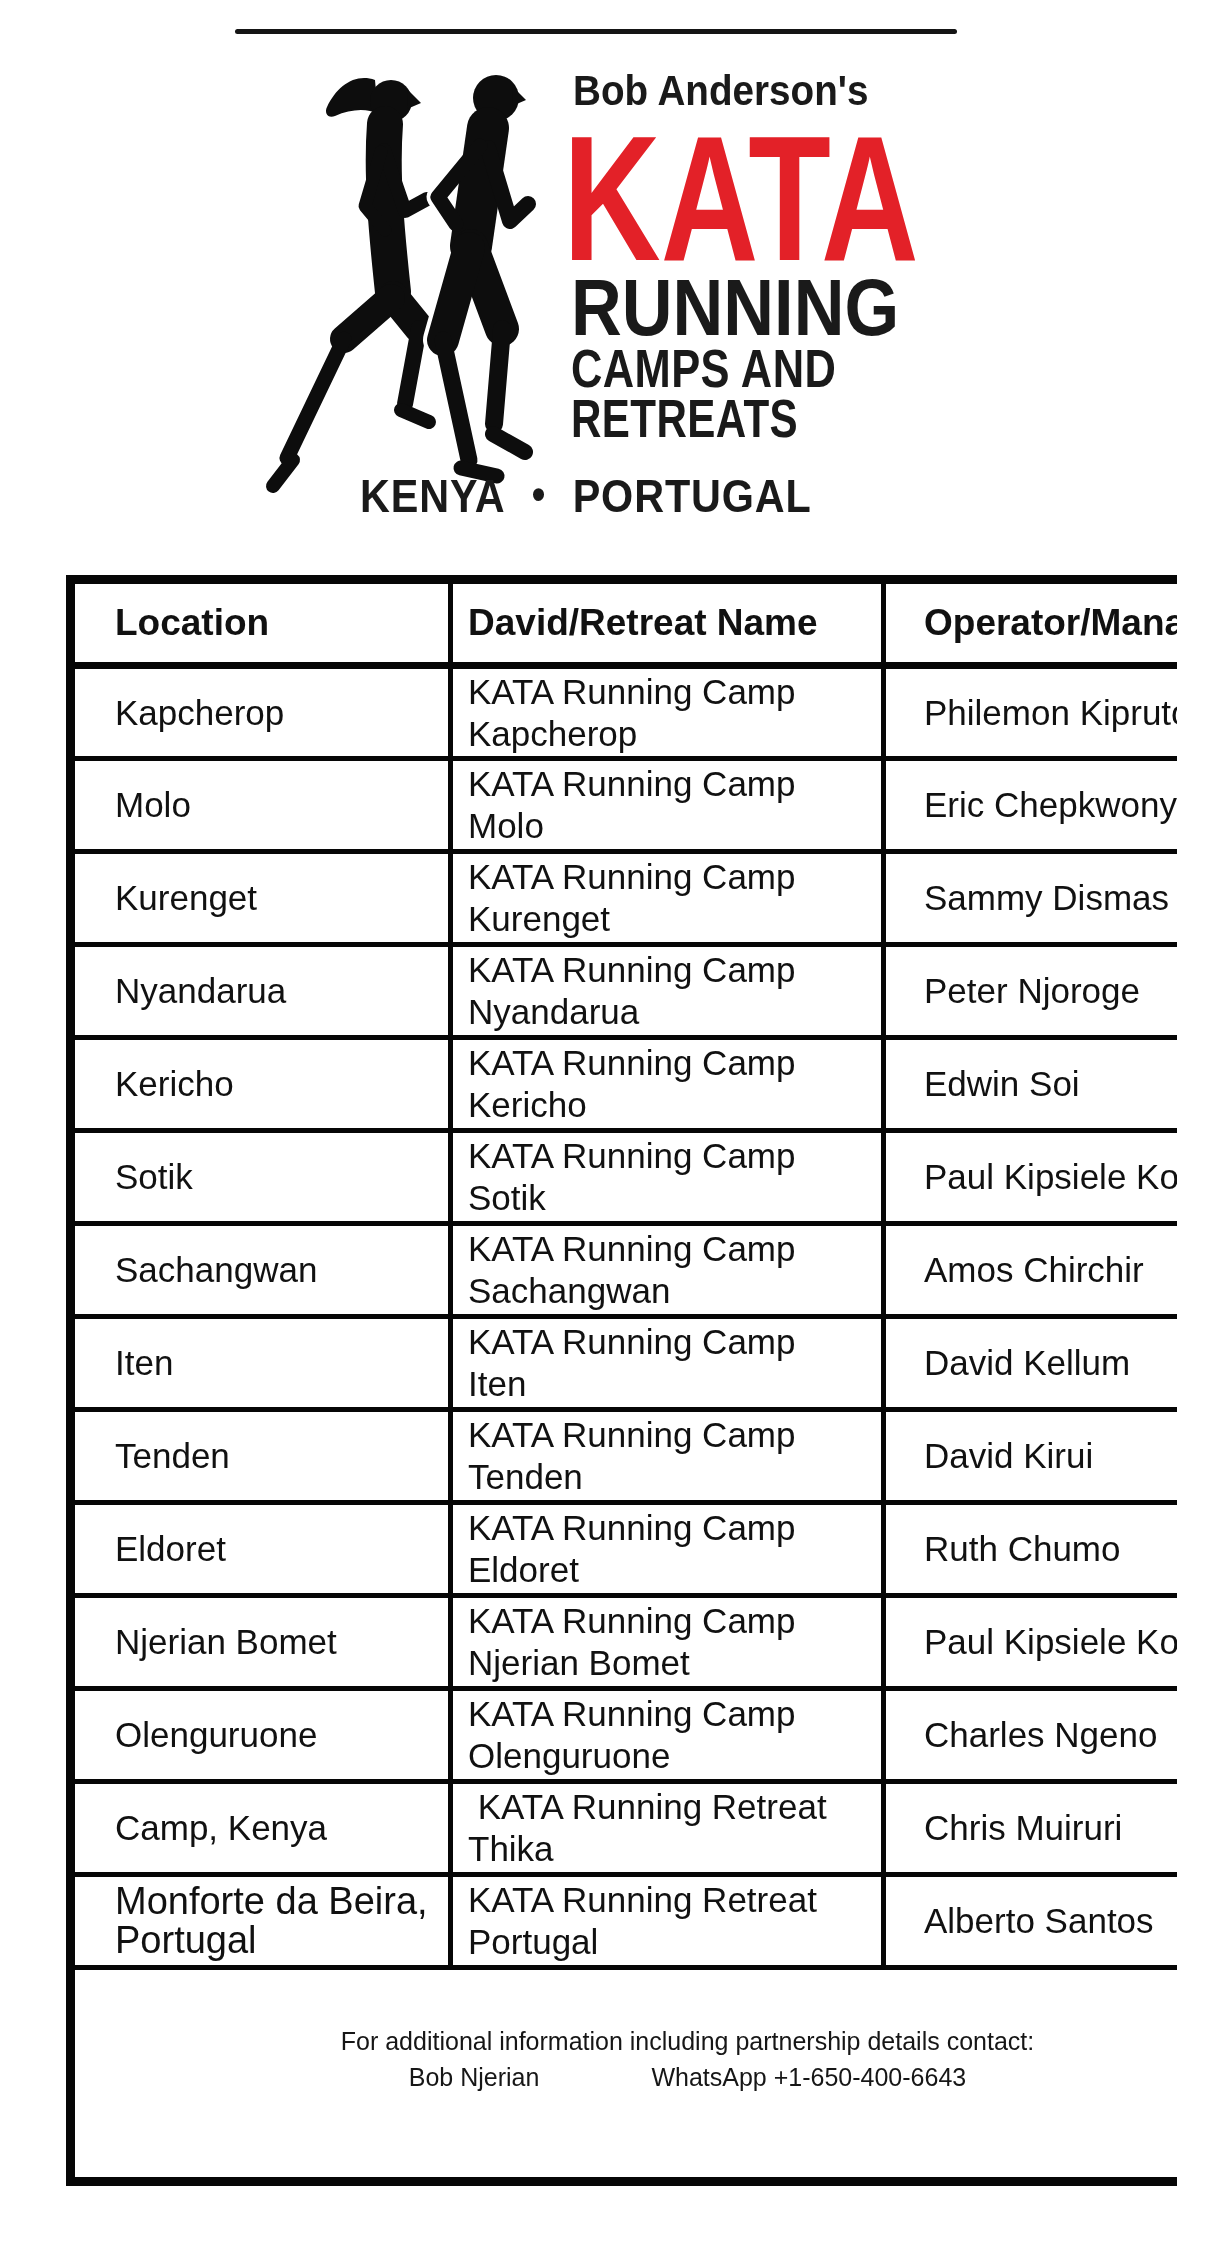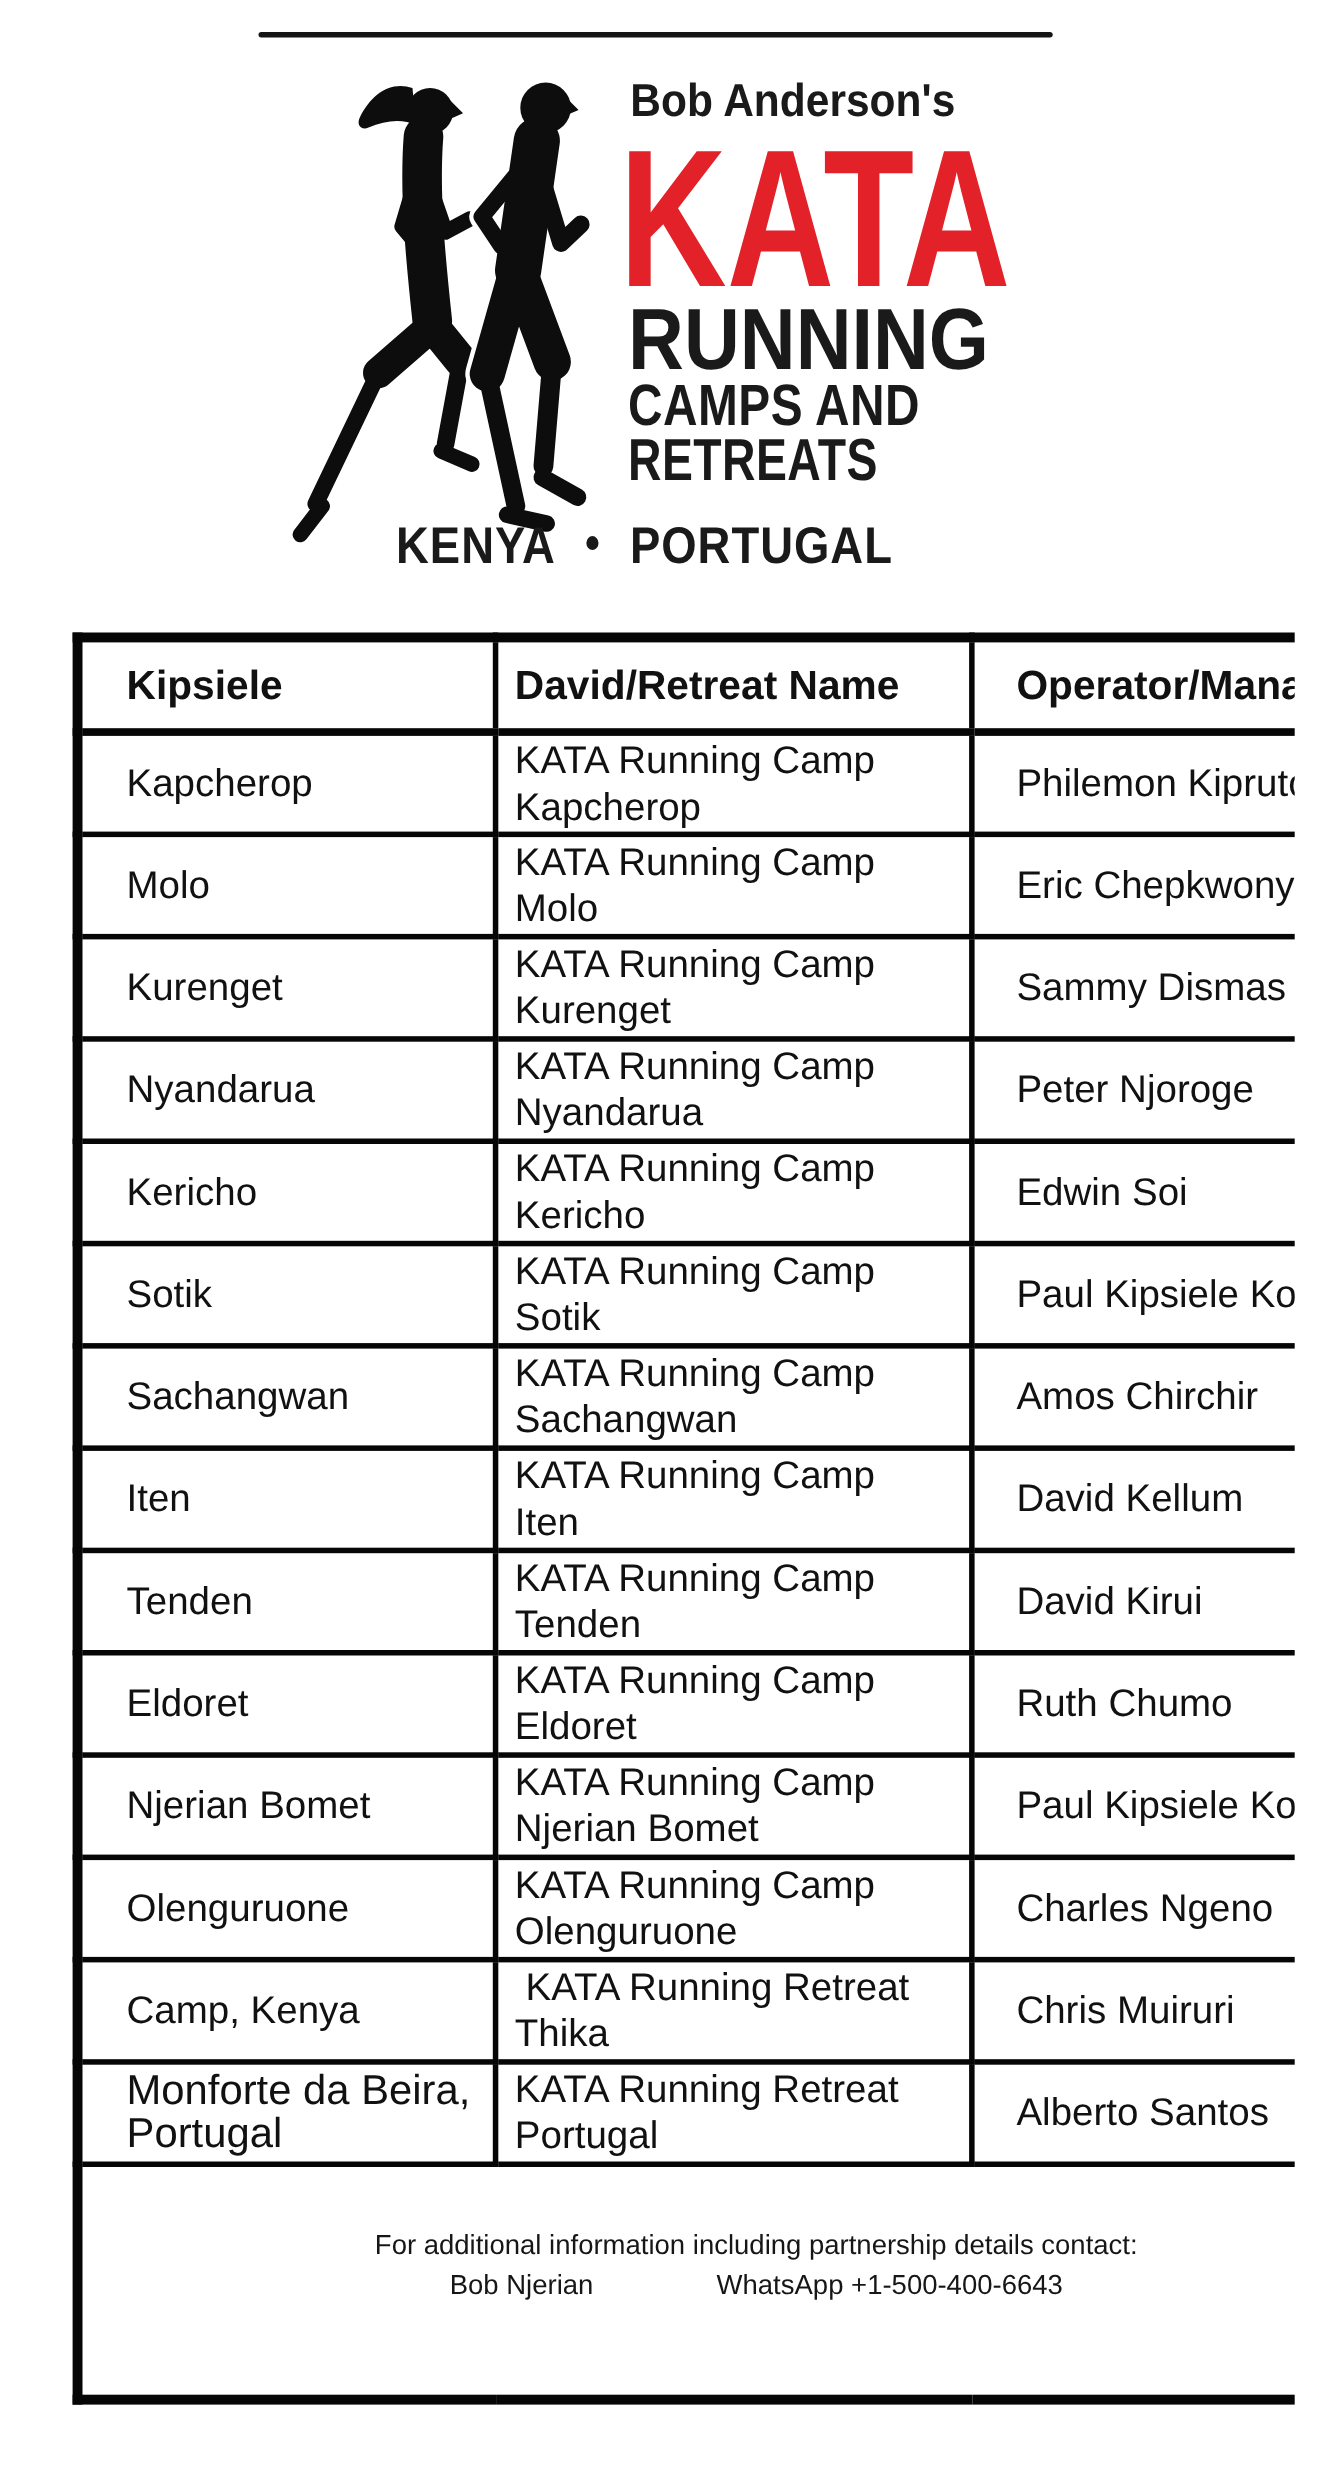--- a/index.html
+++ b/index.html
@@ -127,21 +127,21 @@
   <div class="countries">
     <span>KENYA</span>
     <span class="dot">•</span>
     <span>PORTUGAL</span>
   </div>
 
   <div class="table-wrap">
     <table class="camps">
       <thead>
         <tr>
-          <th class="c1">Kipsiele</th>
+          <th class="c1">Location</th>
           <th class="c2">David/Retreat Name</th>
           <th class="c3">Operator/Manager</th>
         </tr>
       </thead>
       <tbody>
           <tr>
             <td class="c1">
               <div class="cell-text">Kapcherop</div>
             </td>
             <td class="c2">
@@ -309,21 +309,21 @@
               <div class="cell-text">Alberto Santos</div>
             </td>
           </tr>
         </tbody>
       <tfoot>
         <tr>
           <td class="footer-cell" colspan="3">
             <div class="footer-line1">For additional information including partnership details contact:</div>
             <div class="footer-line2">
               <span>Bob Njerian</span>
-              <span>WhatsApp +1-500-400-6643</span>
+              <span>WhatsApp +1-650-400-6643</span>
             </div>
           </td>
         </tr>
       </tfoot>
     </table>
   </div>
 
 </div>
 
 </body></html>

